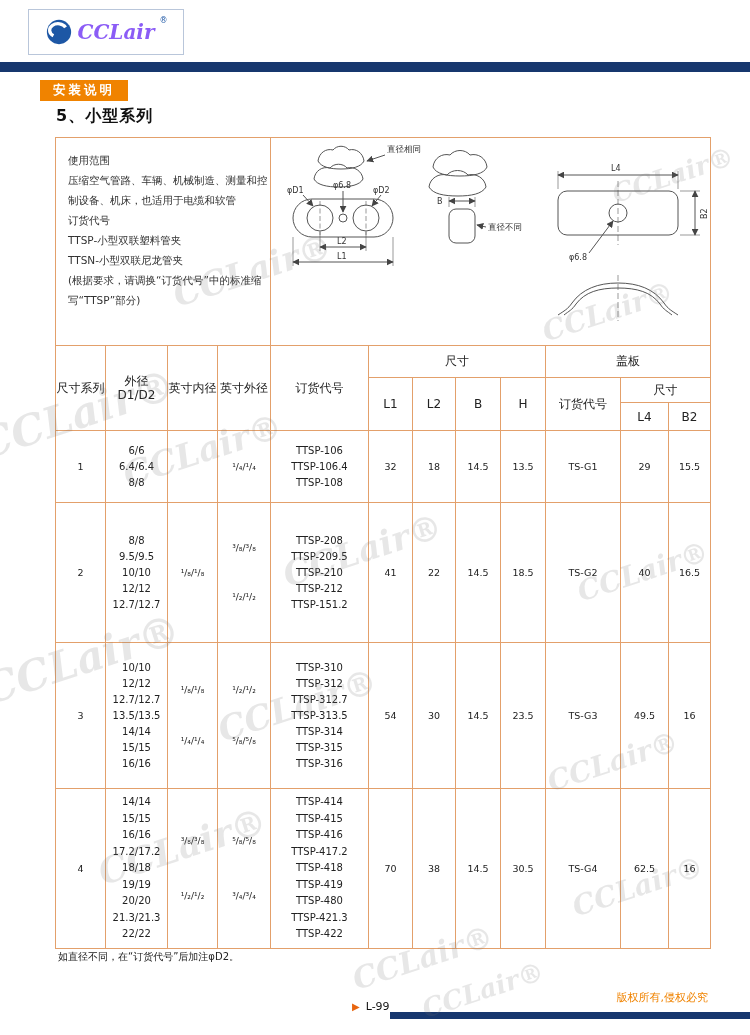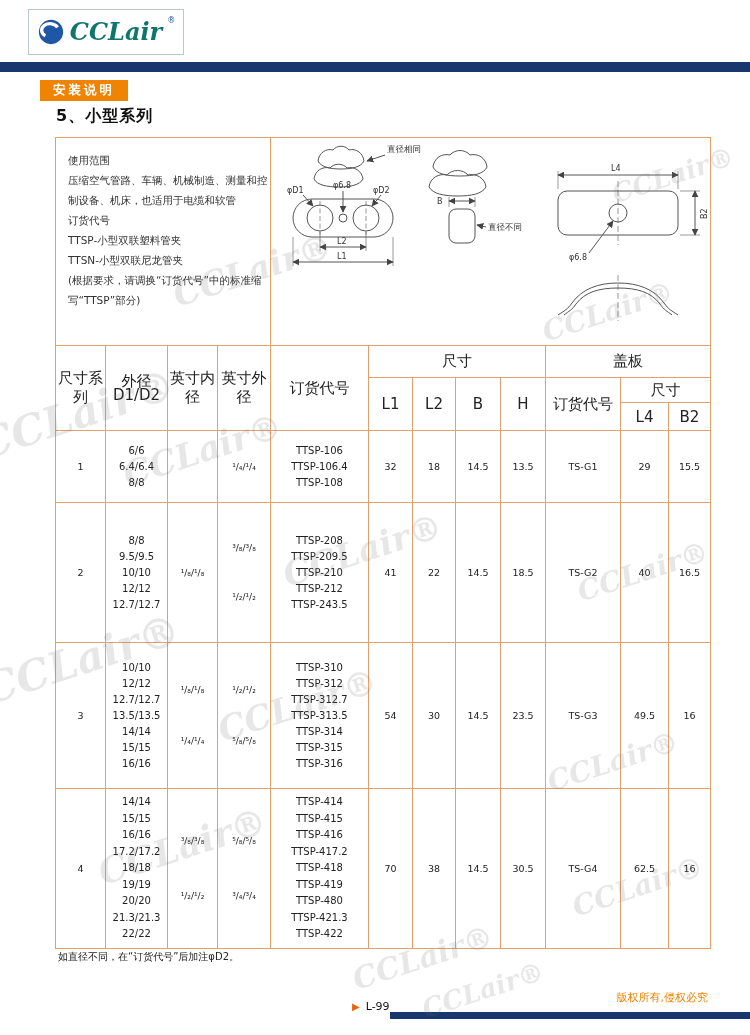--- a/index.html
+++ b/index.html
@@ -2,21 +2,21 @@
 <html><head>
 <meta charset="utf-8">
 <style>
   * { margin:0; padding:0; box-sizing:border-box; }
   body { background:#888; font-family:"DejaVu Sans", sans-serif; }
   .page { position:relative; width:750px; height:1035px; background:#fff; margin:0 auto; overflow:hidden; }
 
   
   .logo-box { position:absolute; left:28px; top:9px; width:156px; height:46px; border:1px solid #b9c6da;
               display:flex; align-items:center; justify-content:center; gap:5px; background:#fff; }
-  .logo-text { color:#0f766e; font-size:24px; font-weight:bold; font-style:italic; font-family:"DejaVu Serif", serif; line-height:1; }
+  .logo-text { color:#8b5cf6; font-size:20px; font-weight:bold; font-style:italic; font-family:"DejaVu Serif", serif; line-height:1; }
   .logo-reg { color:#1d57a5; font-size:8px; align-self:flex-start; margin-top:6px; }
   .tagline { position:absolute; right:40px; top:28px; color:#f08300; font-size:14px; font-weight:bold; letter-spacing:1px; }
   .navy-bar-top { position:absolute; left:0; top:62px; width:750px; height:10px; background:#17376e; }
 
   
   .section-label { position:absolute; left:40px; top:80px; width:88px; height:21px; background:#f08300; color:#fff;
                    font-size:12.5px; font-weight:bold; display:flex; align-items:center; justify-content:center; letter-spacing:3px; }
   .page-title { position:absolute; left:56px; top:106px; font-size:16px; font-weight:bold; color:#111; letter-spacing:1px; }
 
   
@@ -27,21 +27,21 @@
   .spec .info-cell { text-align:left; vertical-align:top; padding:12px 6px 4px 12px; }
   .info-lines div { font-size:10.5px; line-height:20px; color:#333; white-space:nowrap; }
   .spec tr.hinfo { height:208px; }
   .spec tr.h1 { height:32px; }
   .spec tr.h2 { height:25px; }
   .spec tr.h3 { height:28px; }
   .spec tr.r1 { height:72px; }
   .spec tr.r2 { height:140px; }
   .spec tr.r3 { height:146px; }
   .spec tr.r4 { height:160px; }
-  .spec th { font-size:15px; }
+  .spec th { font-size:12px; }
   .lines div { line-height:16px; font-size:10px; }
   .r4 .lines div { line-height:16.5px; }
   .vstack { display:flex; flex-direction:column; justify-content:space-evenly; align-items:center; }
   .vstack div { font-size:9px; }
   .r1 .vstack { height:70px; }
   .r2 .vstack { height:136px; }
   .r3 .vstack { height:142px; }
   .r4 .vstack { height:156px; }
   .hdr2line div { line-height:14px; }
   .drawings-cell { vertical-align:top; padding:2px 0 0 0; }
@@ -262,21 +262,21 @@
               <div class="vstack">
                 <div>³/₈/³/₈</div>
                 <div>¹/₂/¹/₂</div>
               </div>
             </td>
         <td class="lines">
               <div>TTSP-208</div>
               <div>TTSP-209.5</div>
               <div>TTSP-210</div>
               <div>TTSP-212</div>
-              <div>TTSP-243.5</div>
+              <div>TTSP-151.2</div>
             </td>
         <td>41</td>
         <td>22</td>
         <td>14.5</td>
         <td>18.5</td>
         <td>TS-G2</td>
         <td>40</td>
         <td>16.5</td>
       </tr>
 

